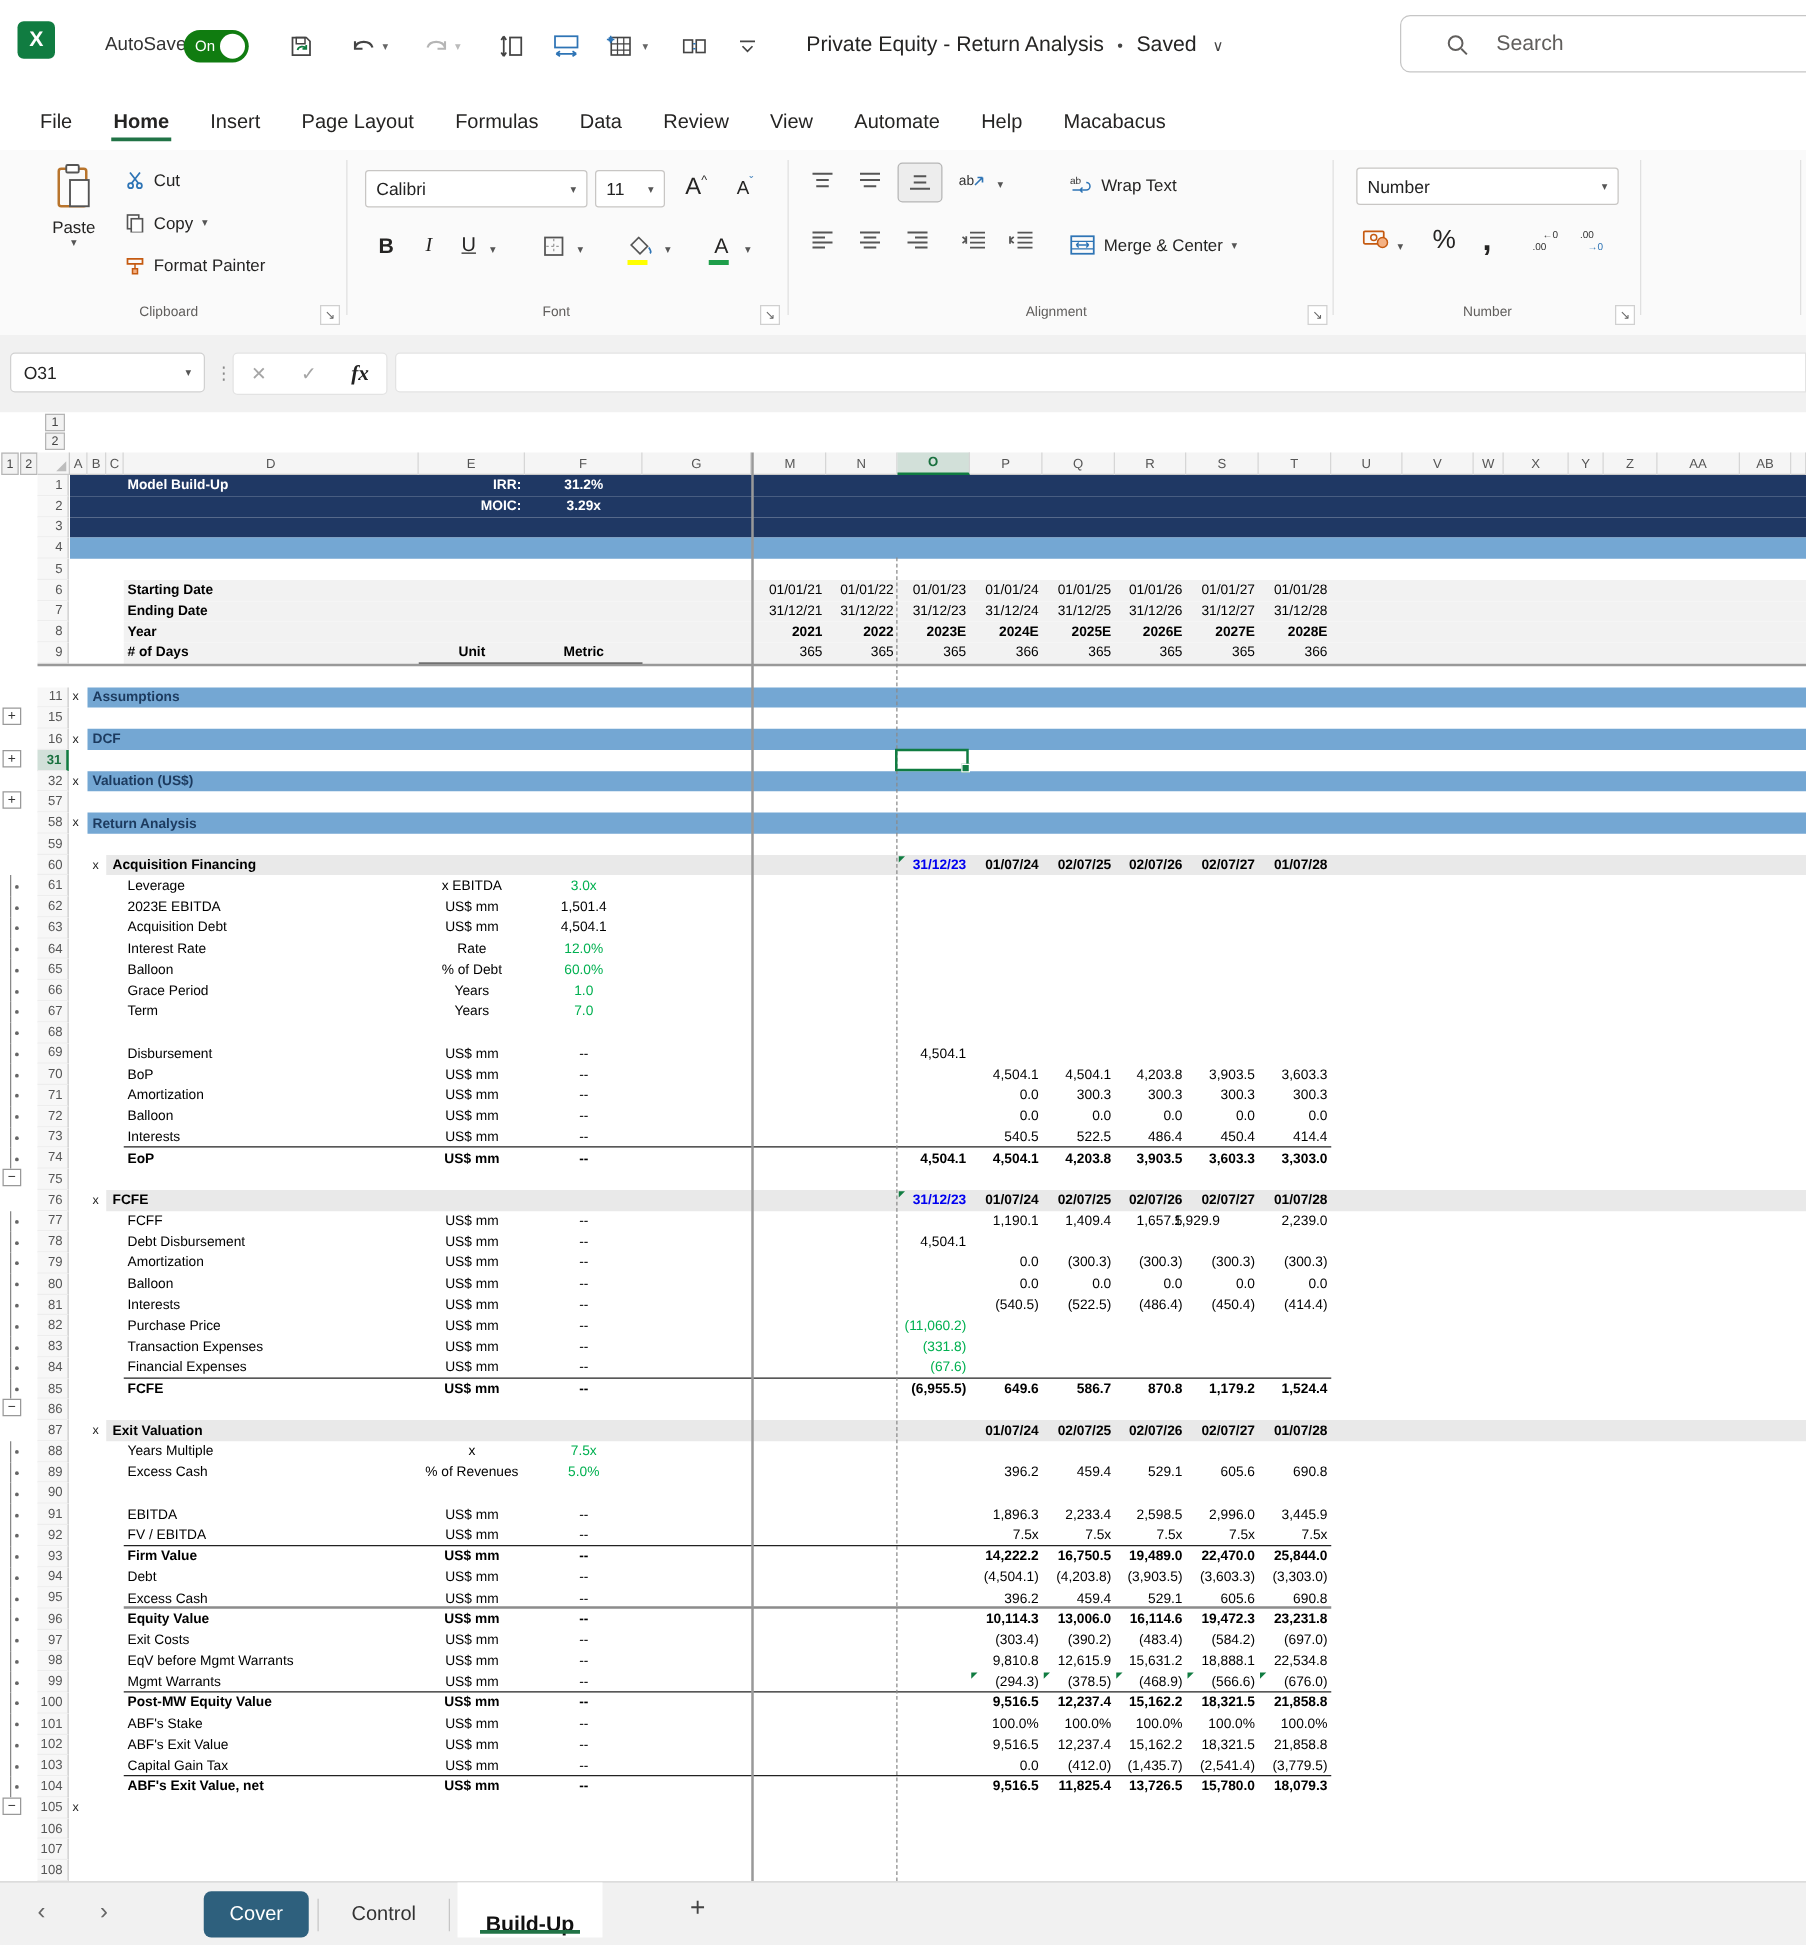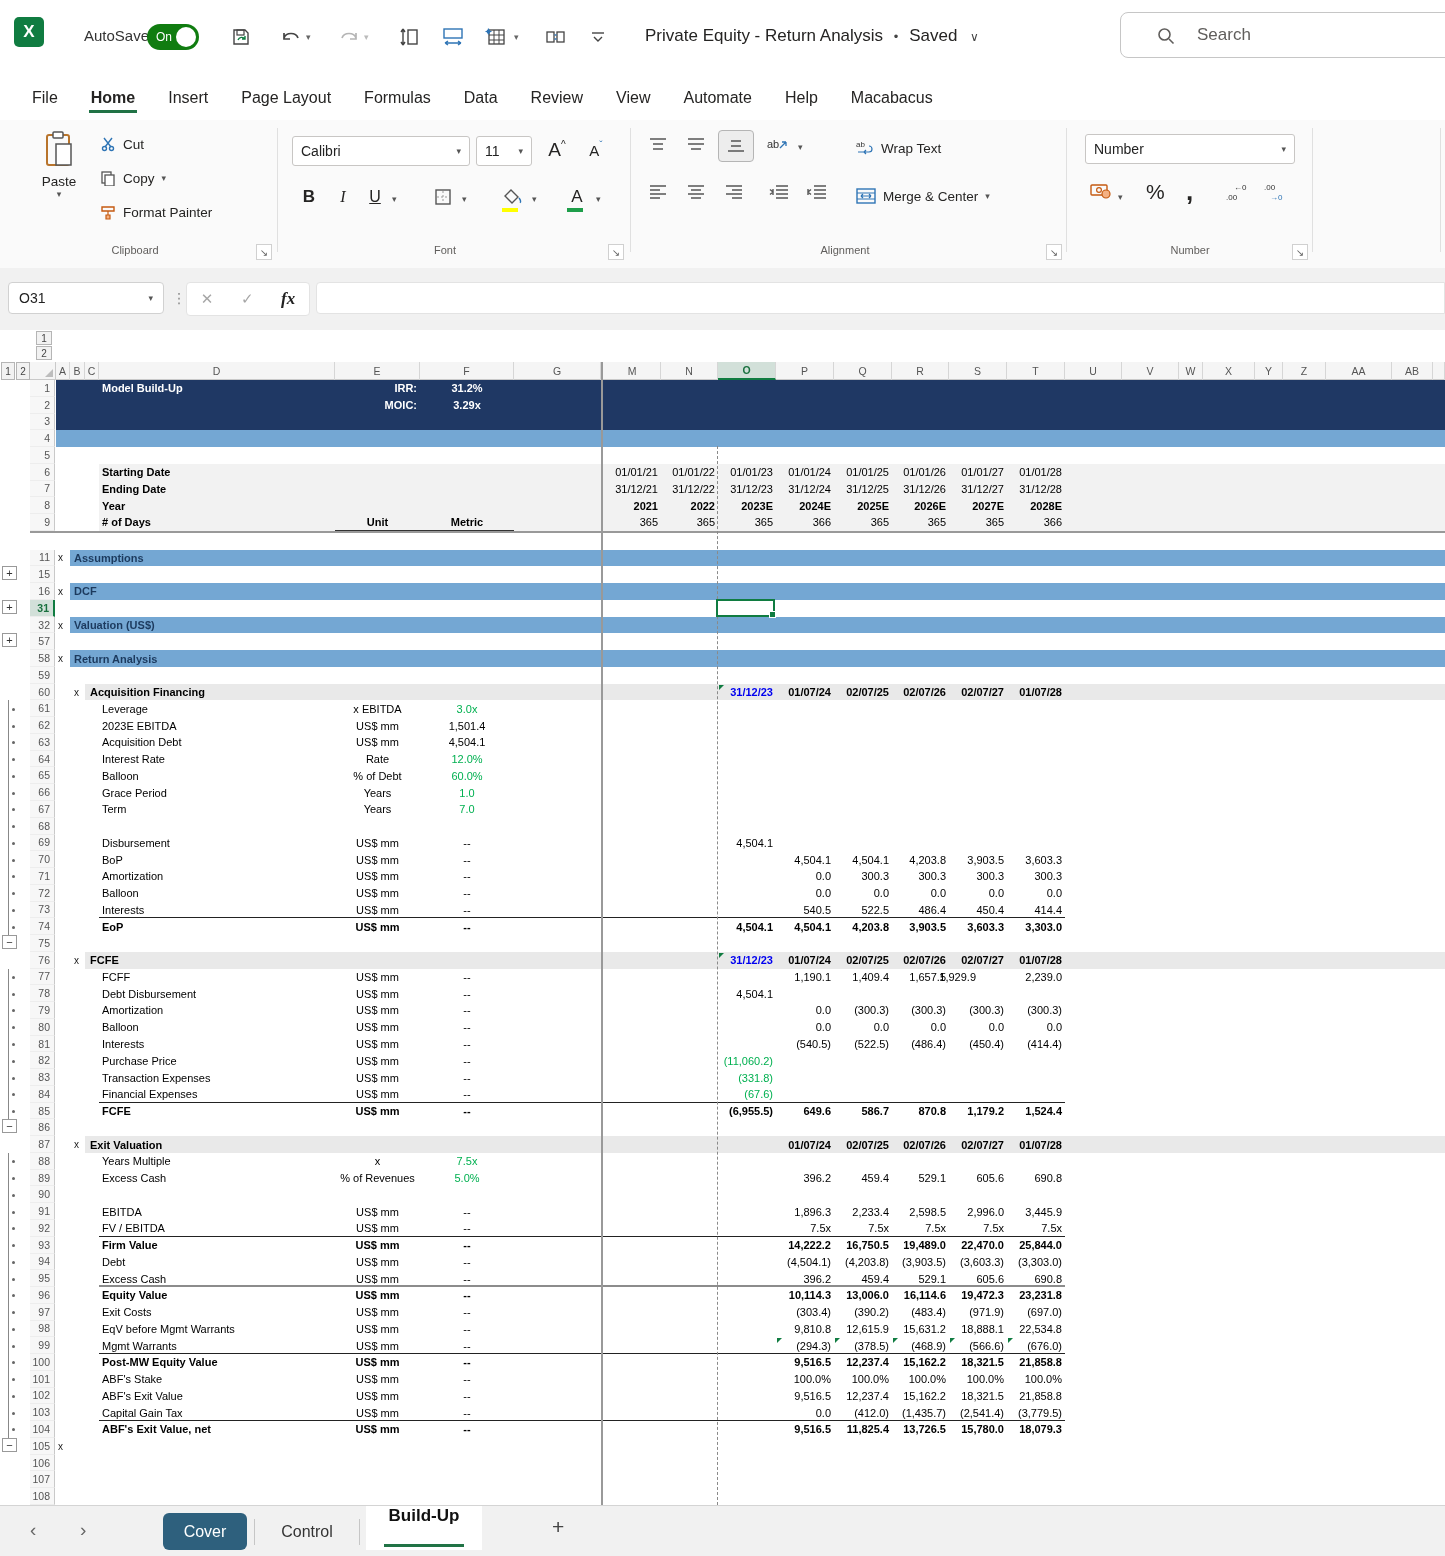--- a/index.html
+++ b/index.html
@@ -106,21 +106,21 @@
   .oline{position:absolute;left:8px;top:0;bottom:0;width:1px;background:#888}
   .odot{position:absolute;left:12px;top:50%;width:3px;height:3px;margin-top:-1px;border-radius:50%;background:#666}
   
   #tabbar{position:absolute;left:0;top:1505px;width:1445px;height:51px;background:#F1F1F1;border-top:1px solid #D4D4D4}
   .tab-nav{position:absolute;top:13px;font-size:19px;color:#666}
   #tab-cover{position:absolute;left:163px;top:7px;width:84px;height:37px;background:#2E607D;border-radius:6px;color:#fff;
              font-size:16px;display:flex;align-items:center;justify-content:center}
   #tab-control{position:absolute;left:262px;top:7px;width:90px;height:37px;font-size:16px;color:#333;
                display:flex;align-items:center;justify-content:center}
   #tab-buildup{position:absolute;left:366px;top:0;width:116px;height:44px;background:#fff;display:flex;
-               align-items:flex-start;justify-content:center;font-size:17px;font-weight:700;color:#111}
+               align-items:flex-end;justify-content:center;font-size:17px;font-weight:700;color:#111}
   #tab-buildup-underline{position:absolute;left:18px;bottom:3px;width:80px;height:3px;background:#217346}
   .tab-div{position:absolute;top:13px;width:1px;height:26px;background:#C6C6C6}
   #add-sheet{position:absolute;left:552px;top:9px;font-size:21px;color:#444}
 </style>
 </head>
 <body>
 
 <div id="titlebar">
   <div id="xl-logo">X</div>
   <span id="autosave-label">AutoSave</span>
@@ -945,21 +945,21 @@
       <div class="rw" style="top:923.7999999999996px;height:16.76px">
         <div class="oline"></div>
         <div class="odot"></div>
         <div class="rn ">97</div>
         <div class="cell l" style="left:99px;width:236px">Exit Costs</div>
         <div class="cell c" style="left:335px;width:85px">US$ mm</div>
         <div class="cell c" style="left:420px;width:94px">--</div>
         <div class="cell " style="left:776px;width:58px">(303.4)</div>
         <div class="cell " style="left:834px;width:58px">(390.2)</div>
         <div class="cell " style="left:892px;width:57px">(483.4)</div>
-        <div class="cell " style="left:949px;width:58px">(971.9)</div>
+        <div class="cell " style="left:949px;width:58px">(584.2)</div>
         <div class="cell " style="left:1007px;width:58px">(697.0)</div>
       </div>
       <div class="rw" style="top:940.5599999999996px;height:16.76px">
         <div class="oline"></div>
         <div class="odot"></div>
         <div class="rn ">98</div>
         <div class="cell l" style="left:99px;width:236px">EqV before Mgmt Warrants</div>
         <div class="cell c" style="left:335px;width:85px">US$ mm</div>
         <div class="cell c" style="left:420px;width:94px">--</div>
         <div class="cell " style="left:776px;width:58px">9,810.8</div>

